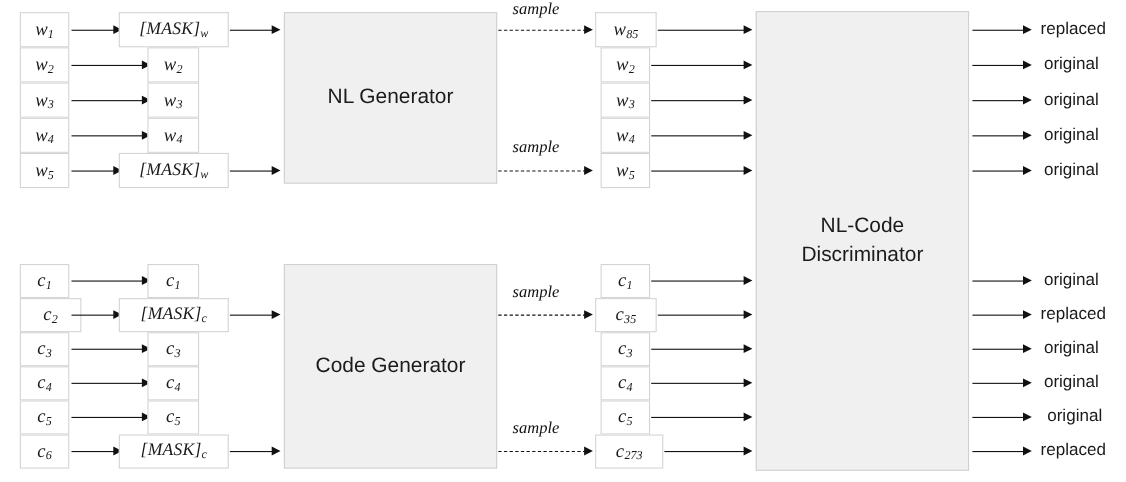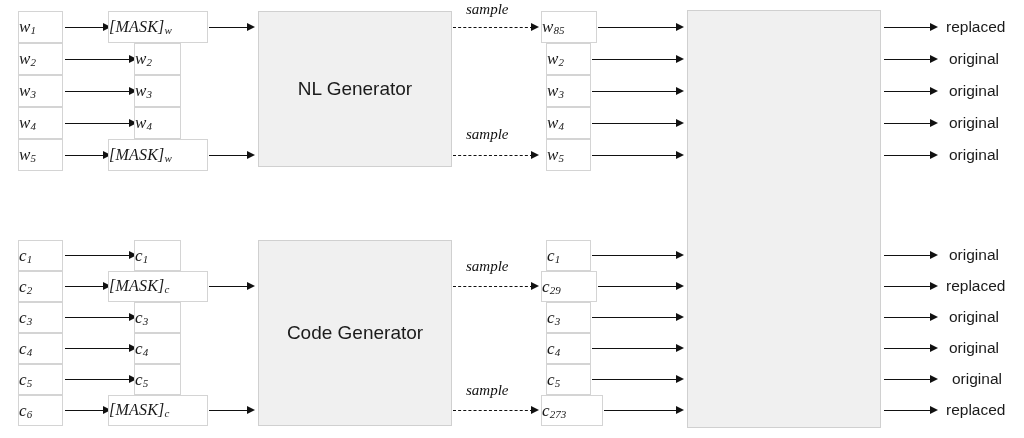--- a/index.html
+++ b/index.html
@@ -17,21 +17,21 @@
     background: #ffffff;
     overflow: hidden;
   }
   .tok {
     position: absolute;
     background: #ffffff;
     border: 1px solid #d4d4d4;
     box-sizing: border-box;
     display: flex;
     align-items: center;
-    justify-content: flex-start;
+    justify-content: center;
     font-family: "Liberation Serif", serif;
     font-style: italic;
     font-size: 17px;
     color: #1a1a1a;
     white-space: nowrap;
     letter-spacing: 0.2px;
   }
   .tok sub {
     font-size: 11px;
     font-style: italic;
@@ -207,21 +207,21 @@
     <div class="arrowhead" style="left:930px; top:150.5px;"></div>
     <div class="outlbl" style="left:949px; top:146px;">original</div>
   </div>
 
   <div>
 
     <div>
       <div class="tok" style="left:18px; top:240px; width:45px; height:31px;">
         <span><i>c</i><sub>1</sub></span>
       </div>
-      <div class="tok" style="left:18px; top:271px; width:45px; height:31px;">
+      <div class="tok" style="left:18px; top:271px; width:56px; height:31px;">
         <span><i>c</i><sub>2</sub></span>
       </div>
       <div class="tok" style="left:18px; top:302px; width:45px; height:31px;">
         <span><i>c</i><sub>3</sub></span>
       </div>
       <div class="tok" style="left:18px; top:333px; width:45px; height:31px;">
         <span><i>c</i><sub>4</sub></span>
       </div>
       <div class="tok" style="left:18px; top:364px; width:45px; height:31px;">
         <span><i>c</i><sub>5</sub></span>
@@ -280,21 +280,21 @@
 
     <div class="lbl" style="left:466px; top:382px;">sample</div>
     <div class="arrow dashed" style="left:453px; top:410px; width:80px;"></div>
     <div class="arrowhead" style="left:531px; top:405.5px;"></div>
 
     <div>
       <div class="tok" style="left:546px; top:240px; width:45px; height:31px;">
         <span><i>c</i><sub>1</sub></span>
       </div>
       <div class="tok" style="left:541px; top:271px; width:56px; height:31px;">
-        <span><i>c</i><sub>29</sub></span>
+        <span><i>c</i><sub>35</sub></span>
       </div>
       <div class="tok" style="left:546px; top:302px; width:45px; height:31px;">
         <span><i>c</i><sub>3</sub></span>
       </div>
       <div class="tok" style="left:546px; top:333px; width:45px; height:31px;">
         <span><i>c</i><sub>4</sub></span>
       </div>
       <div class="tok" style="left:546px; top:364px; width:45px; height:31px;">
         <span><i>c</i><sub>5</sub></span>
       </div>
@@ -335,15 +335,17 @@
     <div class="arrow" style="left:884px; top:379px; width:48px;"></div>
     <div class="arrowhead" style="left:930px; top:374.5px;"></div>
     <div class="outlbl" style="left:952px; top:370px;">original</div>
 
     <div class="arrow" style="left:884px; top:410px; width:48px;"></div>
     <div class="arrowhead" style="left:930px; top:405.5px;"></div>
     <div class="outlbl" style="left:946px; top:401px;">replaced</div>
   </div>
 
   <div class="block" style="left:687px; top:10px; width:194px; height:418px; flex-direction:column;">
+    <span>NL-Code</span>
+    <span>Discriminator</span>
   </div>
 
 </div>
 
 </body></html>

